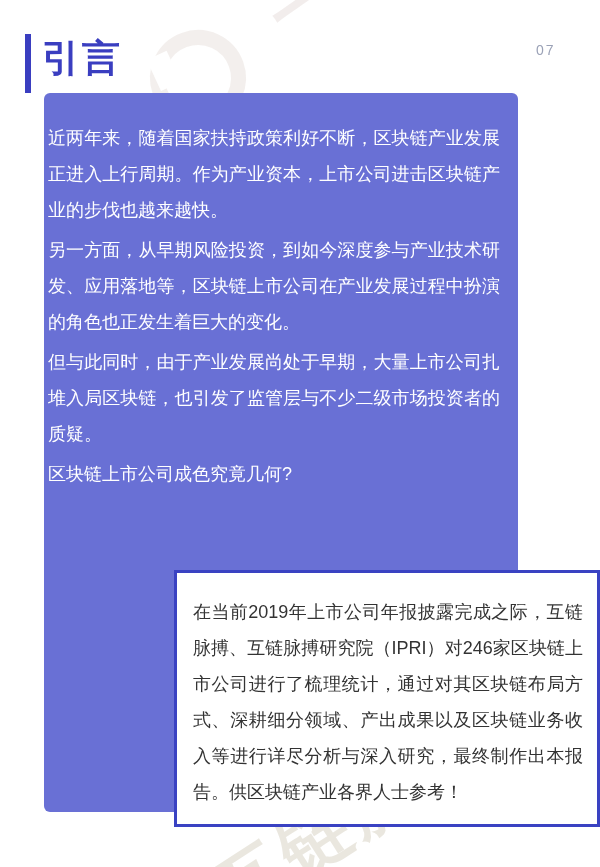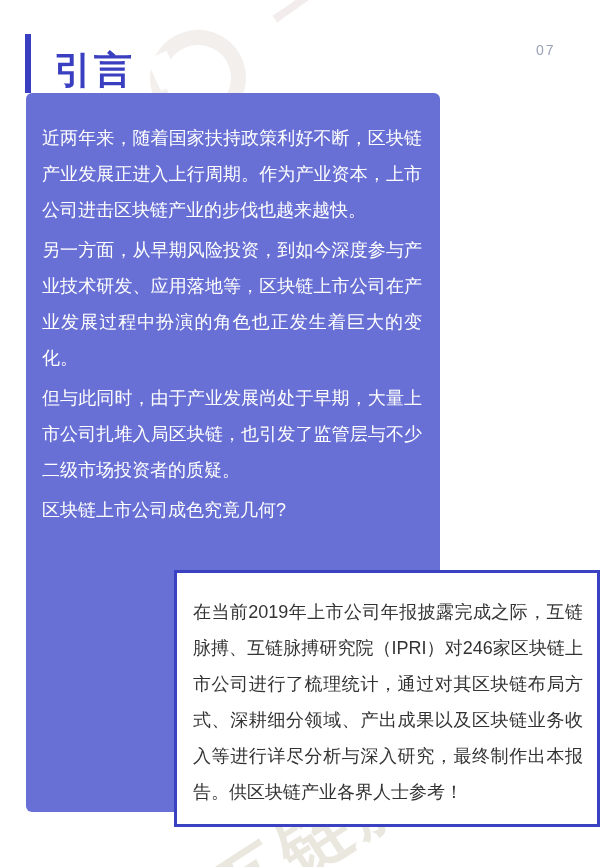--- a/index.html
+++ b/index.html
@@ -49,25 +49,25 @@
     z-index:1;
   }
   .page-number{
     position:absolute;left:536px;top:42px;
     font-size:14px;letter-spacing:2px;
     z-index:1;
   }
 
   
   .intro-panel{
-    position:absolute;left:26px;top:93px;
-    width:414px;height:719px;
+    position:absolute;left:44px;top:93px;
+    width:474px;height:719px;
     border-radius:6px;
     box-sizing:border-box;
-    padding:27px 18px 0 16px;
+    padding:27px 18px 0 4px;
     z-index:1;
   }
   .intro-panel p{
     margin:0 0 4px 0;
     color:#ffffff;
     font-size:18px;line-height:36px;
     text-align:justify;
   }
 
   
@@ -92,21 +92,21 @@
 
 <div class="page">
 
   <div class="wm wm-ring">
     <div class="wm-ring-gap"></div>
   </div>
   <div class="wm wm-top-text">互链脉搏</div>
   <div class="wm wm-bottom-text">互链脉搏</div>
 
   <div class="title-bar" style="background: rgb(58, 62, 192);"></div>
-  <h1 class="page-title" style="margin: 12px; color: rgb(58, 62, 192);">引言</h1>
+  <h1 class="page-title" style="margin: 0px; color: rgb(58, 62, 192);">引言</h1>
   <div class="page-number" style="color: rgb(154, 161, 182);">07</div>
 
   <div class="intro-panel" style="background: rgb(105, 112, 213);">
     <p>近两年来，随着国家扶持政策利好不断，区块链产业发展正进入上行周期。作为产业资本，上市公司进击区块链产业的步伐也越来越快。</p>
     <p>另一方面，从早期风险投资，到如今深度参与产业技术研发、应用落地等，区块链上市公司在产业发展过程中扮演的角色也正发生着巨大的变化。</p>
     <p>但与此同时，由于产业发展尚处于早期，大量上市公司扎堆入局区块链，也引发了监管层与不少二级市场投资者的质疑。</p>
     <p>区块链上市公司成色究竟几何?</p>
   </div>
 
   <div class="callout" style="border: 3px solid rgb(58, 66, 194);">

